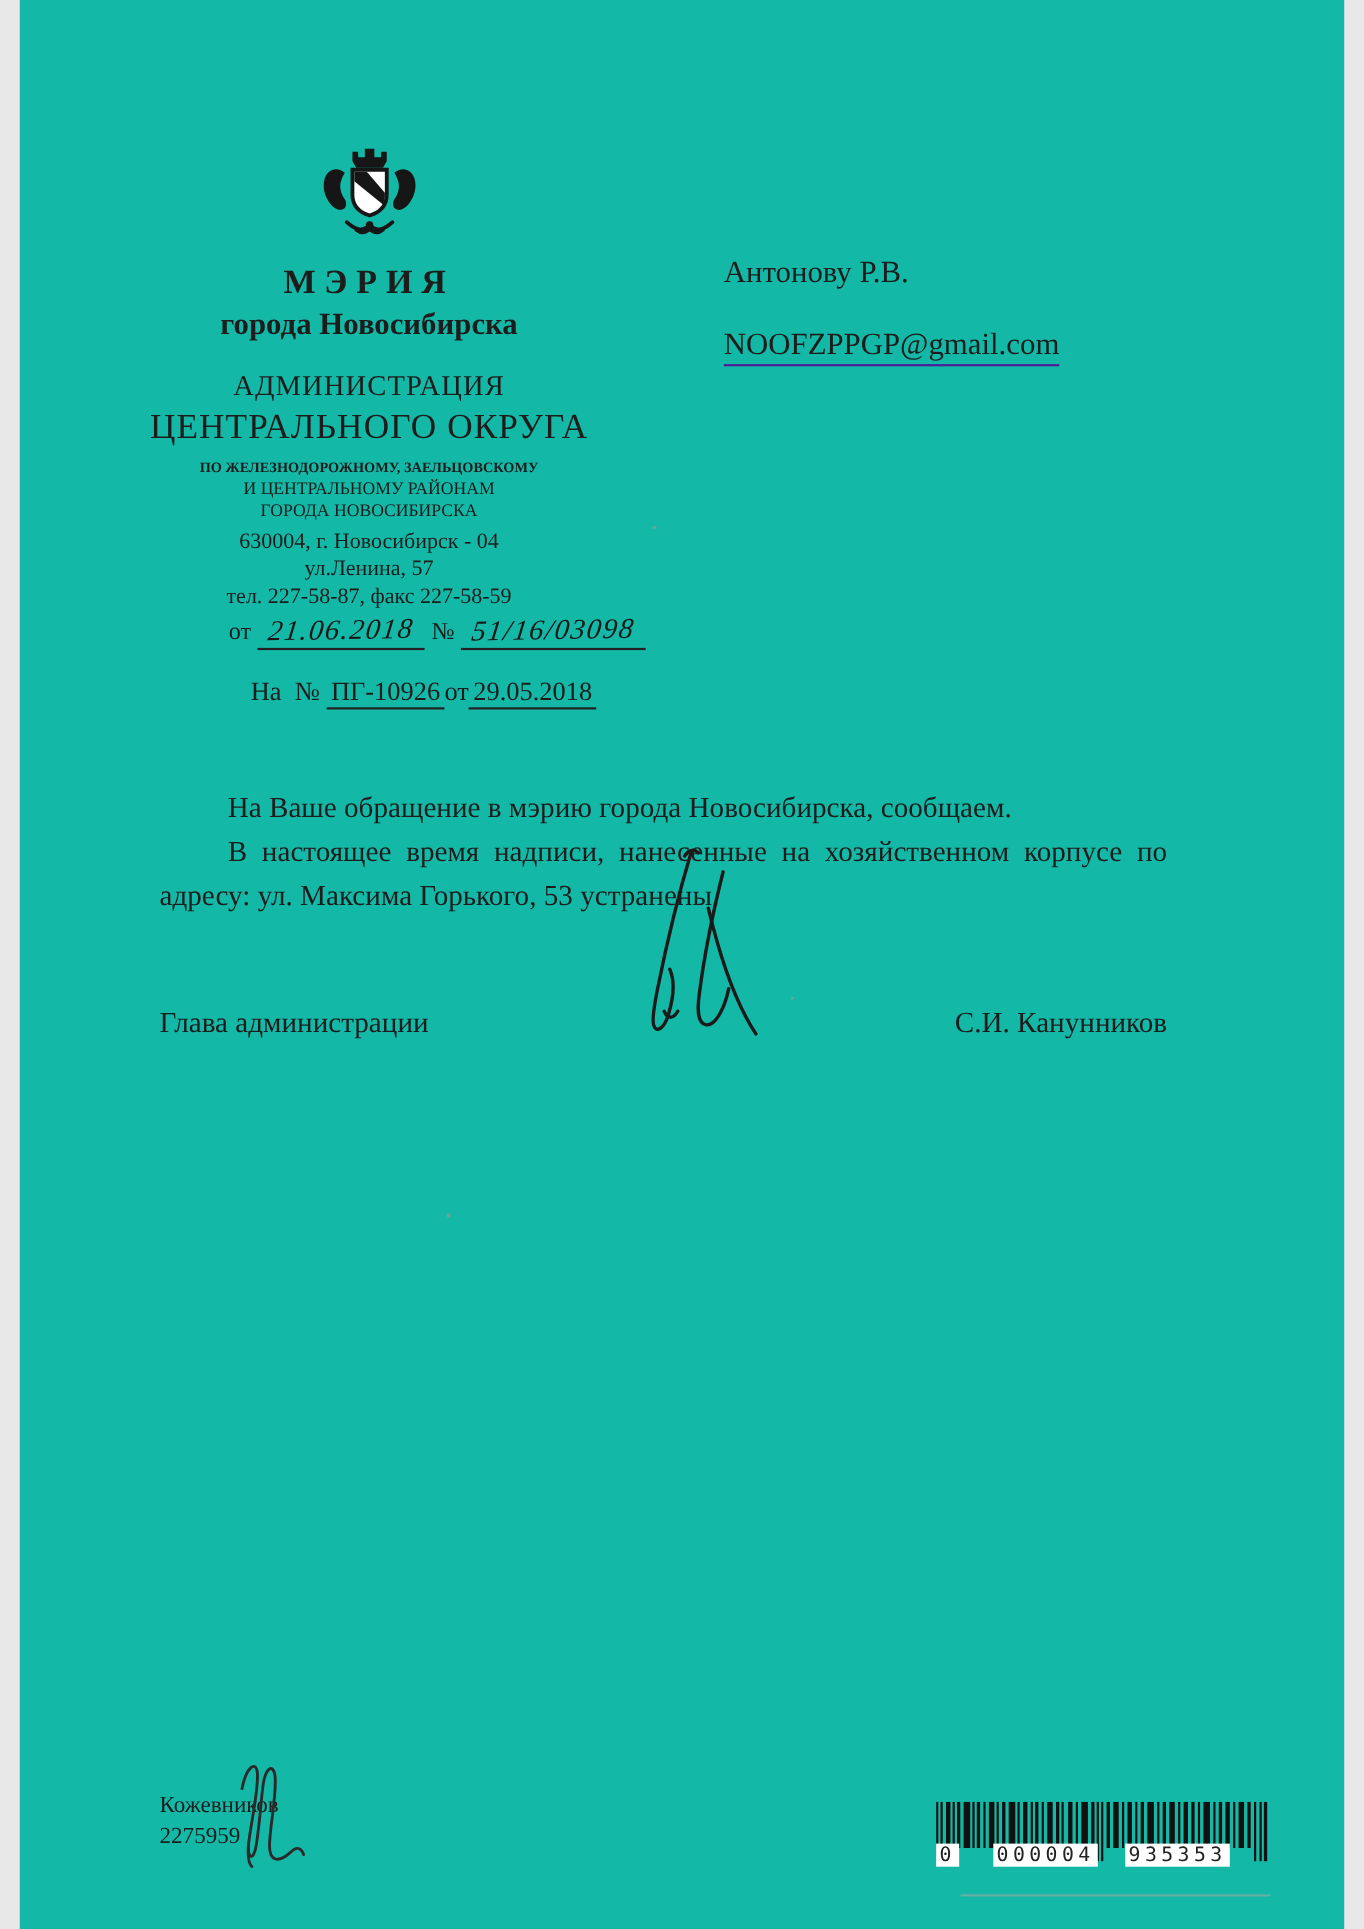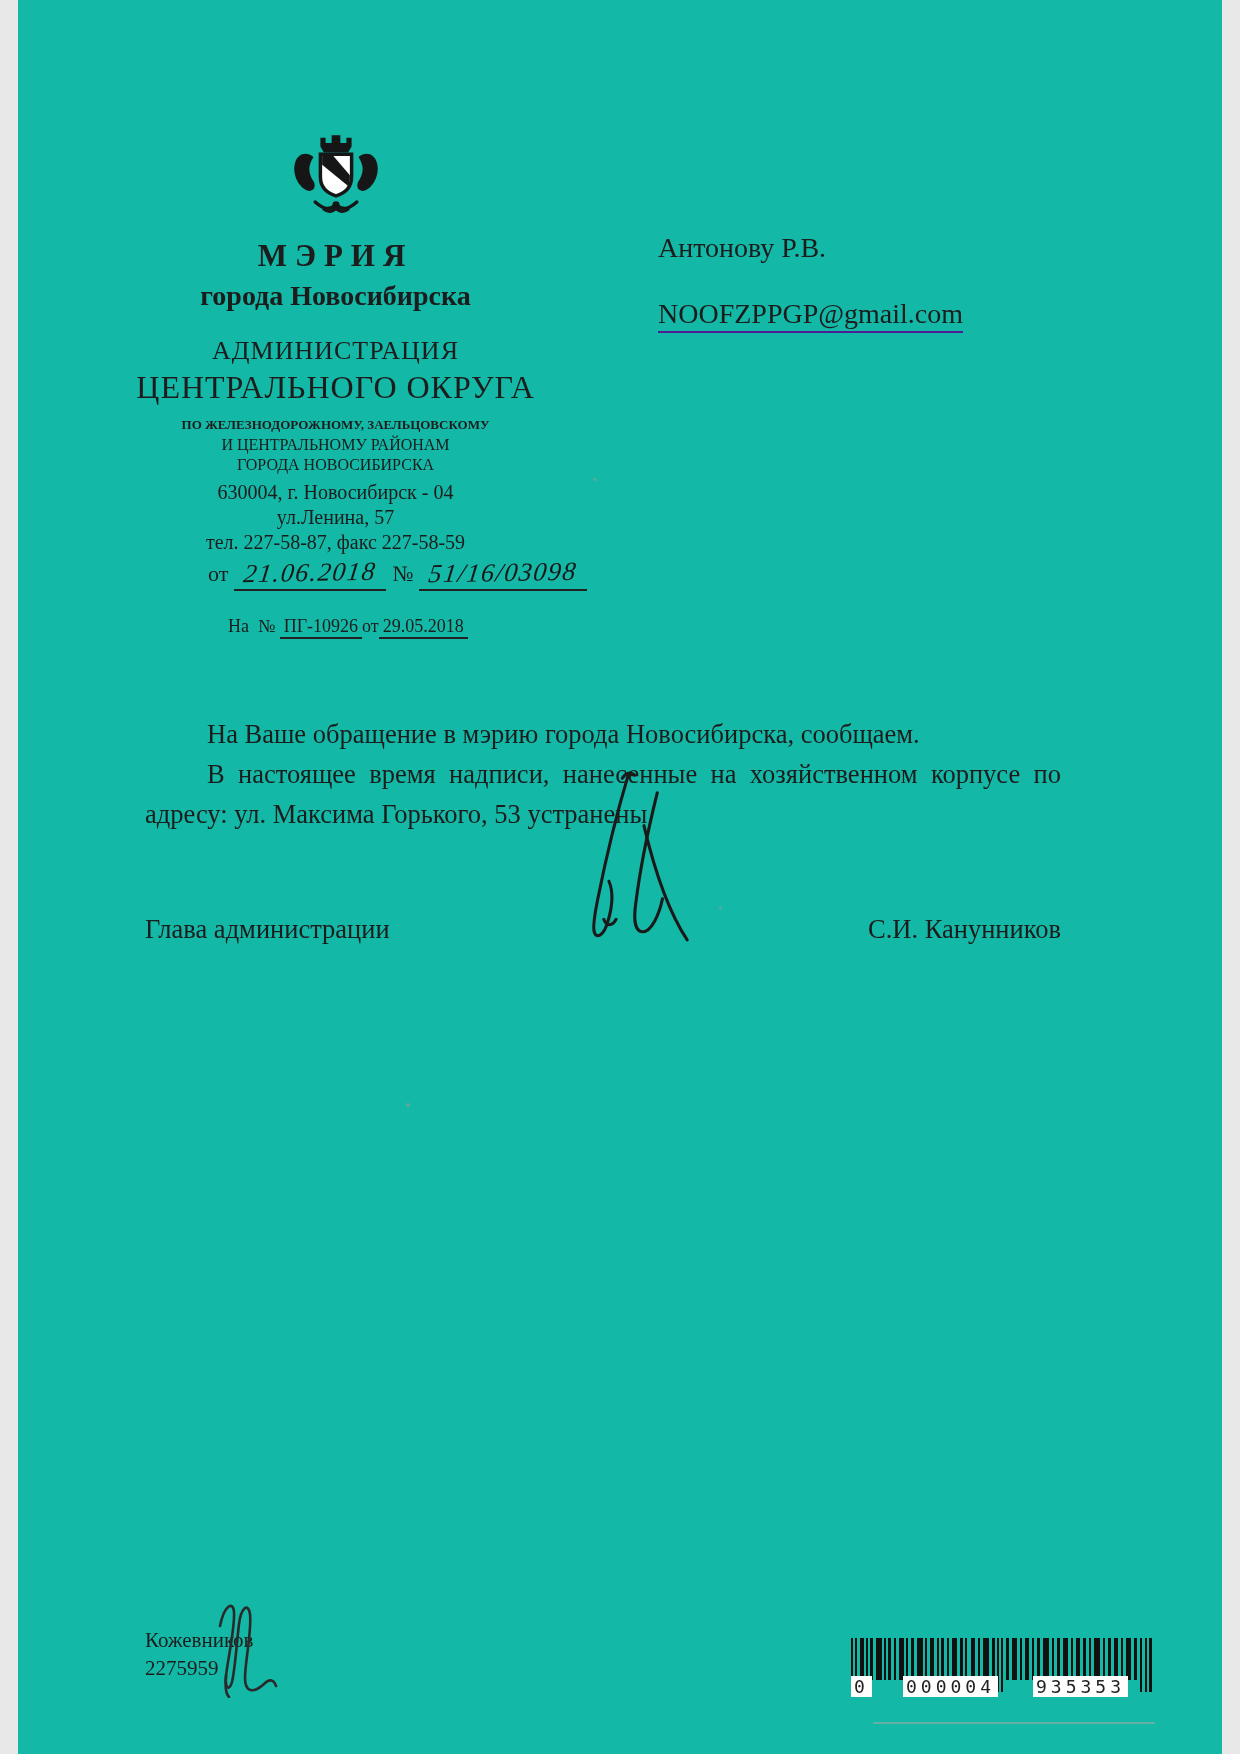--- a/index.html
+++ b/index.html
@@ -39,21 +39,21 @@
   .hw{
     display:inline-block;
     font-style:italic;
     font-size:26px;
     letter-spacing:1.5px;
     transform:skewX(-8deg) rotate(-1deg);
     color:#171717;
   }
   .inref{
     position:absolute;left:210px;top:616px;
-    font-size:18px;white-space:nowrap;
+    font-size:24px;white-space:nowrap;
   }
   .uline{border-bottom:2px solid #222;padding:0 4px 1px 4px;}
   
   .recipient{position:absolute;left:640px;top:232px;}
   .rec-name{font-size:28px;}
   .rec-email{
     display:inline-block;margin-top:34px;font-size:28px;
     border-bottom:2px solid #4c1d95;padding-bottom:1px;
   }
   
@@ -80,21 +80,21 @@
   .barcode{position:absolute;left:833px;top:1638px;width:302px;height:70px;}
   .barcode svg{display:block;}
   .bc-digits span{
     position:absolute;top:38px;
     font-family:"DejaVu Sans Mono", monospace;
     font-size:18px;letter-spacing:4px;
     background:#fefefe;padding:0 3px;color:#222;
   }
   .bc-d1{left:0px;}
   .bc-d2{left:52px;}
-  .bc-d3{left:182px;}
+  .bc-d3{left:172px;}
   .bc-scanline{
     position:absolute;left:855px;top:1722px;width:282px;height:2px;
     background:#a8a8a8;opacity:.55;border-radius:2px;
   }
   
   .speck{position:absolute;background:#9a9a9a;border-radius:50%;opacity:.55;}
   .s1{left:575px;top:478px;width:4px;height:3px;}
   .s2{left:388px;top:1103px;width:4px;height:4px;}
   .s3{left:701px;top:906px;width:3px;height:3px;}
 </style>

